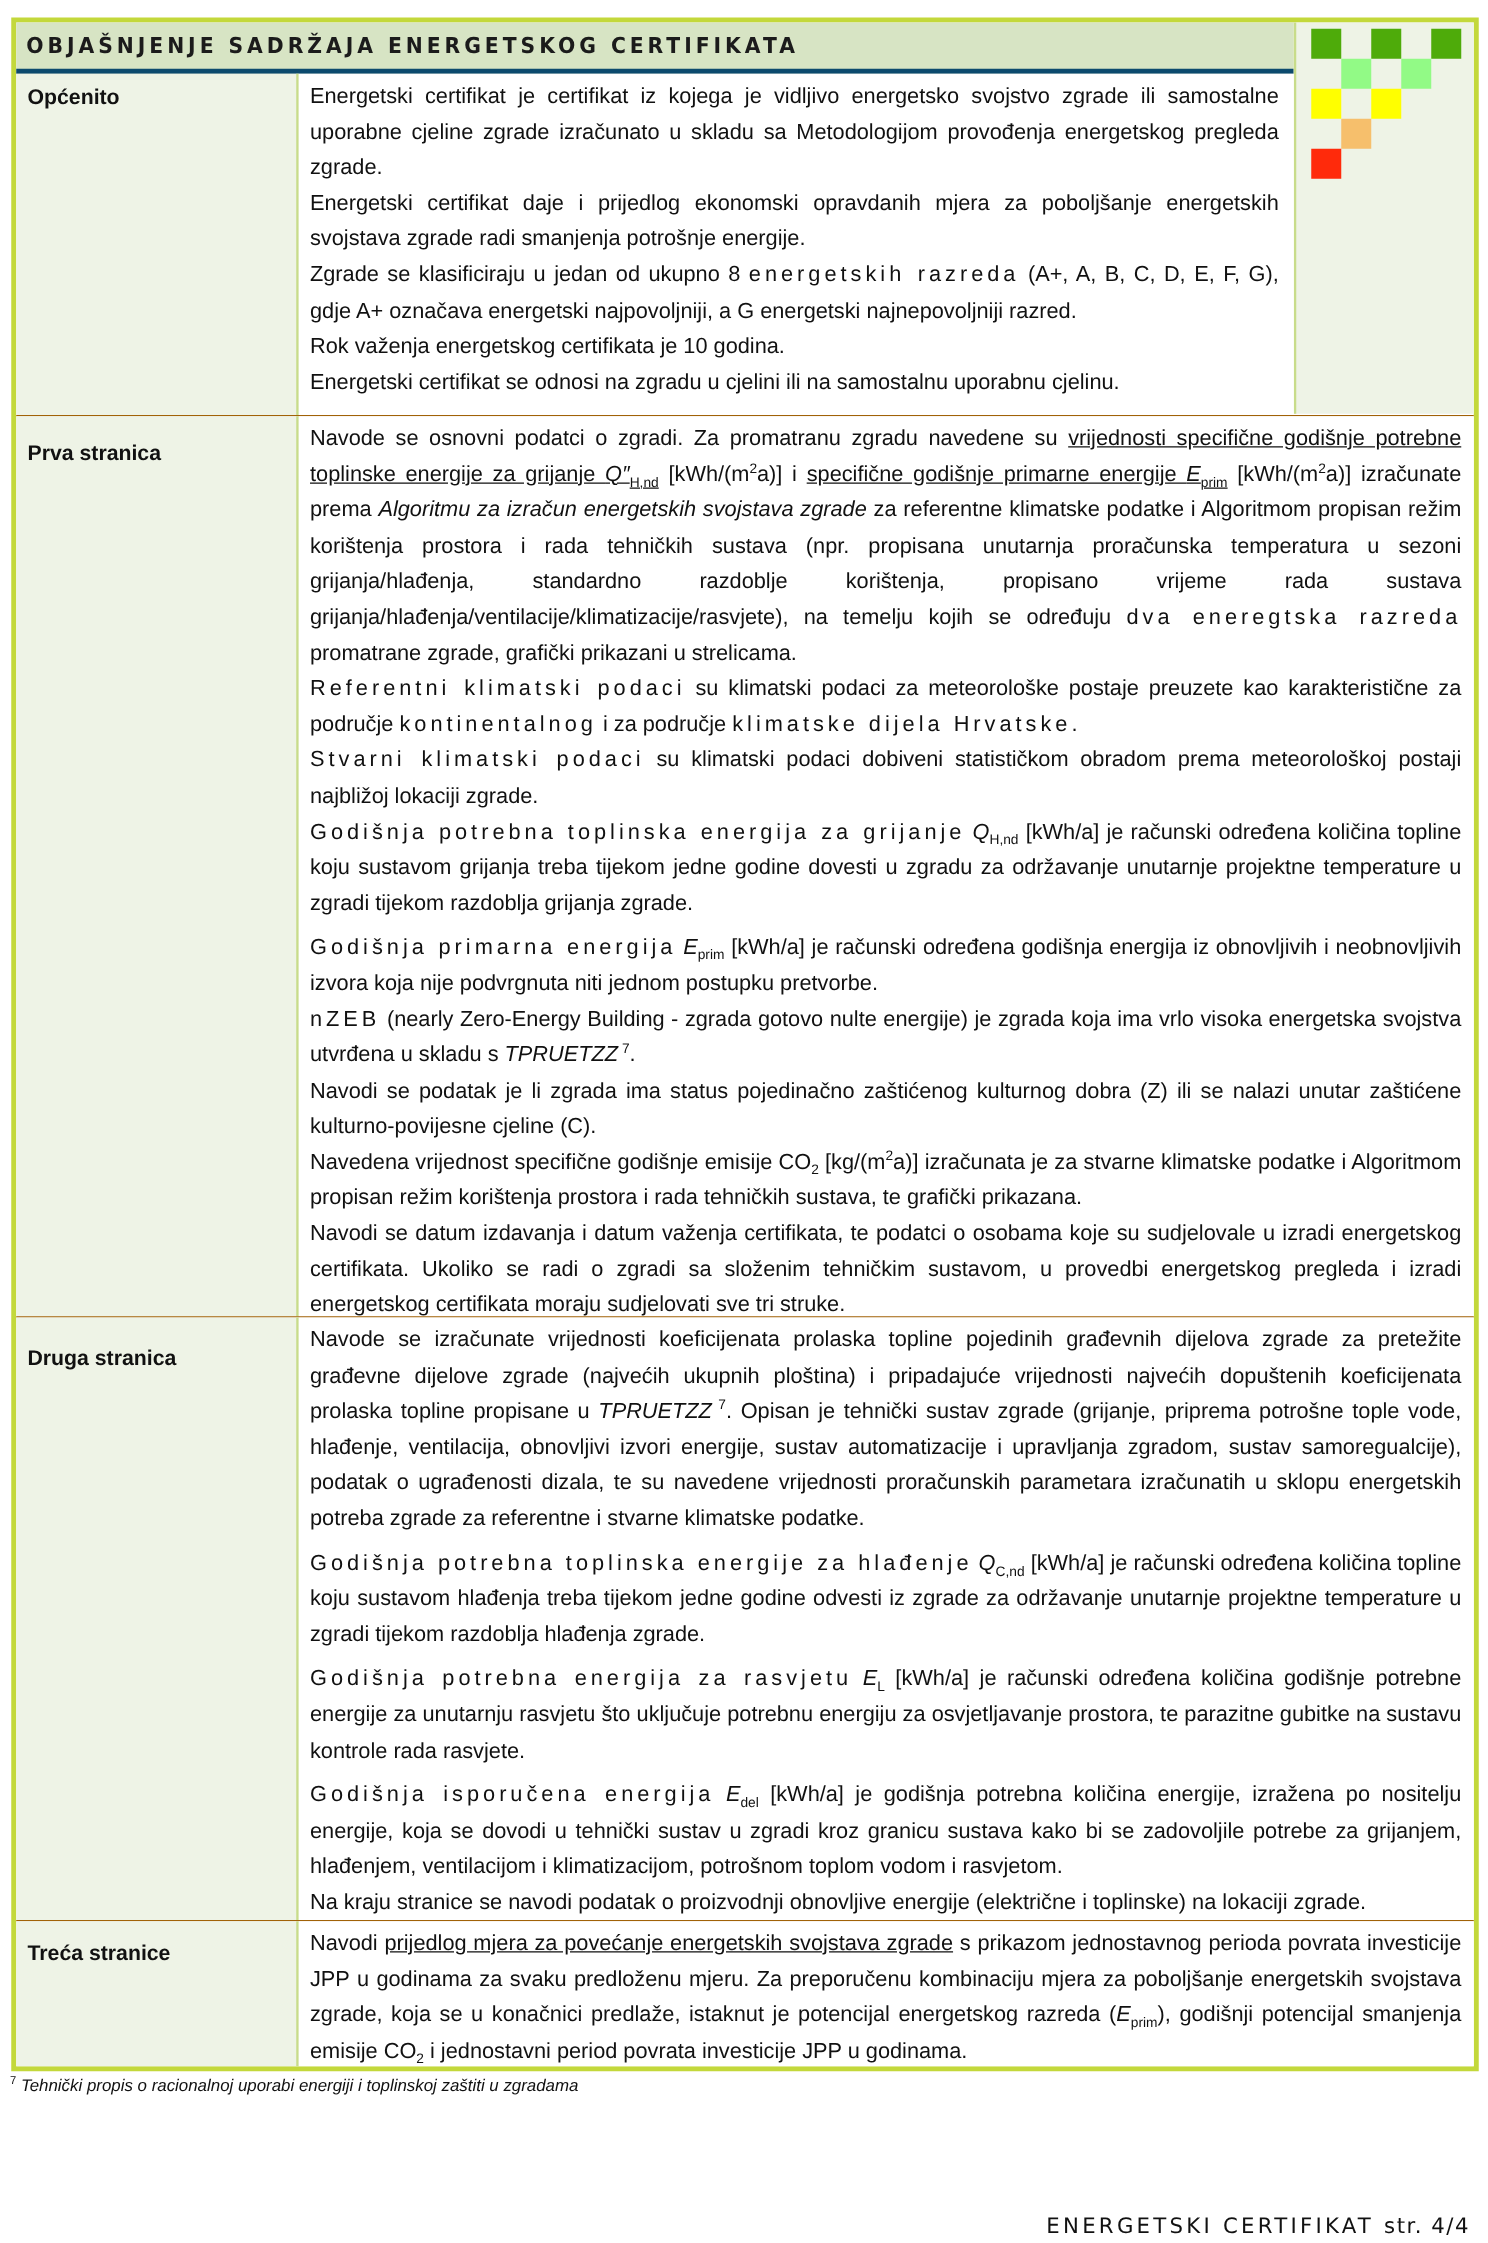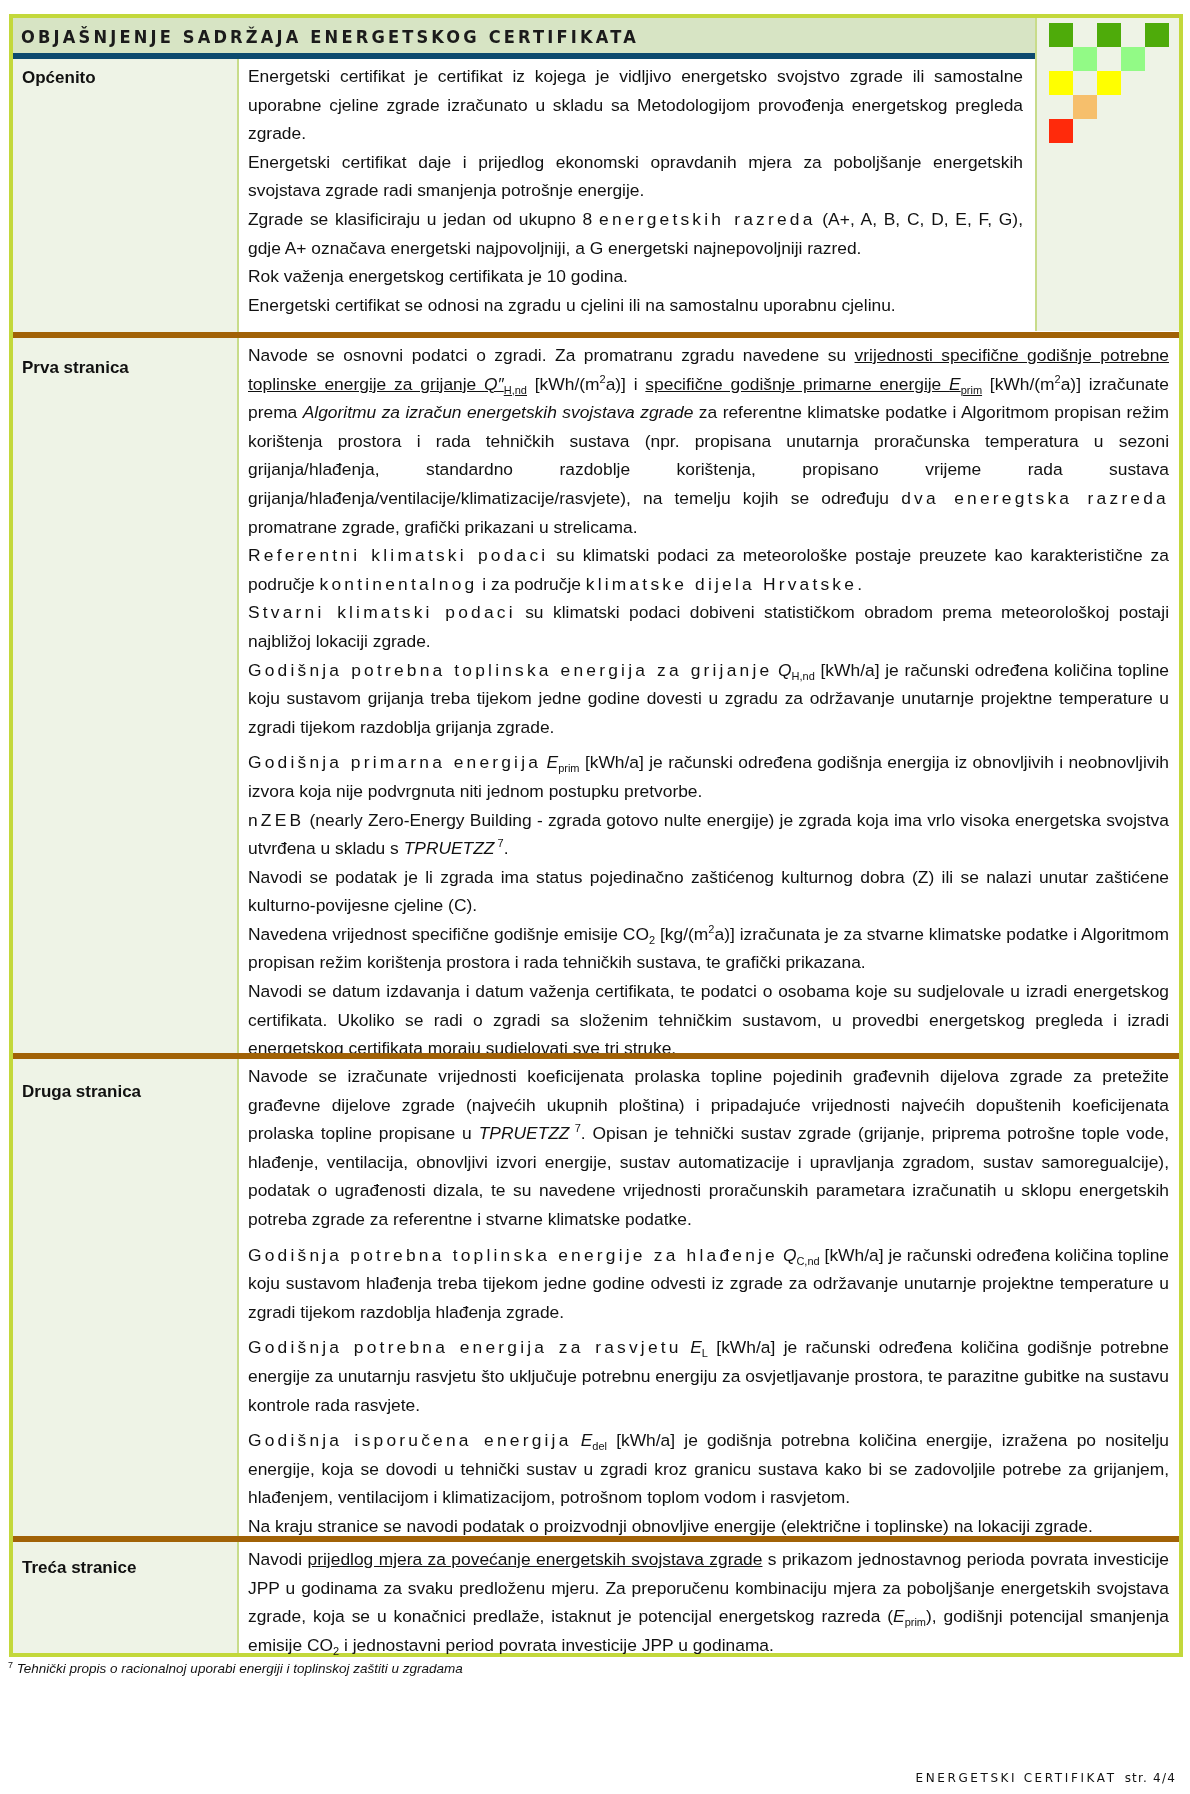--- a/index.html
+++ b/index.html
@@ -4,51 +4,51 @@
 <style>
   html, body { margin: 0; padding: 0; background: #ffffff; }
   body { width: 1190px; height: 1794px; position: relative; overflow: hidden;
          font-family: "Liberation Sans Narrow", "Liberation Sans", sans-serif; color: #111; }
   .page { position: absolute; left: 0; top: 0; width: 1190px; height: 1794px; }
 
   .frame { position: absolute; left: 9px; top: 14px; width: 1174px; height: 1643px;
            box-sizing: border-box; border: 4px solid #c3d83b; }
 
   .header { position: absolute; left: 0; top: 0; width: 1022px; height: 41px;
-            background: #d7e4c4; border-bottom: 6px solid #0c4a6e; box-sizing: border-box; }
+            background: #d7e4c4; border-bottom: 4px solid #0c4a6e; box-sizing: border-box; }
   .header-title { position: absolute; left: 8px; top: 9px; font-size: 17.5px; font-weight: bold;
                   letter-spacing: 3.4px; color: #1b1b1b; font-family: "DejaVu Sans", sans-serif;
                   transform: scaleX(0.93); transform-origin: left center; white-space: nowrap; }
 
   .logo-col { position: absolute; left: 1022px; top: 0; width: 144px; height: 313px;
               background: #eef3e6; border-left: 2px solid #c8dc8a; box-sizing: border-box; }
   .logo-grid { position: absolute; left: 12px; top: 5px; width: 120px; height: 120px; }
   .sq { position: absolute; width: 24px; height: 24px; }
 
-  .row { position: absolute; left: 0; box-sizing: border-box; border-top: 6px solid #a16207; }
+  .row { position: absolute; left: 0; box-sizing: border-box; border-top: 1px solid #a16207; }
   .row.first { border-top: none; padding-left: 12px; }
   .row-label { position: absolute; left: 0; top: 0; bottom: 0; width: 226px; background: #eef3e6;
                border-right: 2px solid #c8dc8a; box-sizing: border-box; }
   .row-label span { position: absolute; left: 9px; font-weight: bold; font-size: 17px;
                     font-family: "Liberation Sans", sans-serif; color: #111; }
   .row-body { position: absolute; left: 226px; top: 0; bottom: 0; right: 0; background: #ffffff; }
   .content { position: absolute; left: 9px; right: 10px; top: 3px;
              font-size: 17.4px; line-height: 28.6px; text-align: justify;
              font-family: "Liberation Sans", sans-serif; }
   .content p { margin: 0; }
   .content p.gap { margin-top: 7px; }
   .sp { letter-spacing: 3.2px; }
   .it { font-style: italic; }
   .ul { text-decoration: underline; }
   sub, sup { font-size: 11px; line-height: 0; }
 
   .footnote { position: absolute; left: 8px; top: 1661px; font-size: 13.5px; font-style: italic;
               font-family: "Liberation Sans", sans-serif; color: #111; }
   .footnote sup { font-style: normal; font-size: 9px; }
-  .page-label { position: absolute; right: 14px; top: 1771px; font-size: 12px; letter-spacing: 2.6px;
+  .page-label { position: absolute; right: 14px; top: 1771px; font-size: 17px; letter-spacing: 2.6px;
                 font-family: "DejaVu Sans", sans-serif; color: #111; white-space: nowrap; }
   .page-label .num { letter-spacing: 1.2px; margin-left: 8px; }
 </style>
 </head>
 <body>
 
 <div class="page">
   <div class="frame">
 
     <div class="header">

